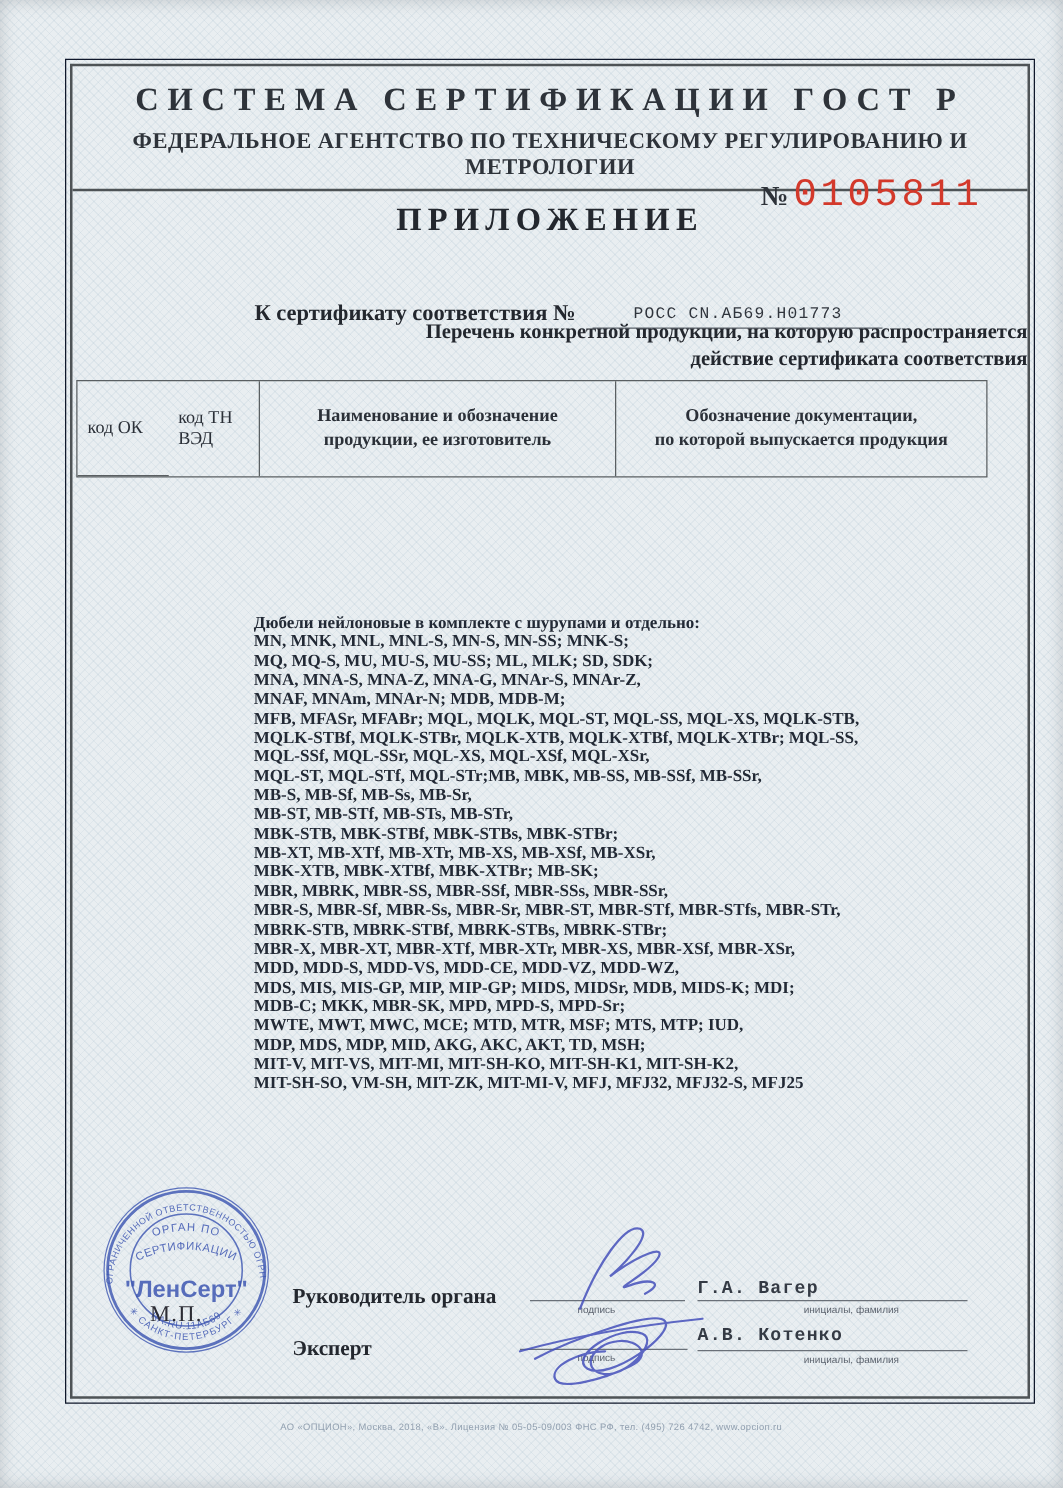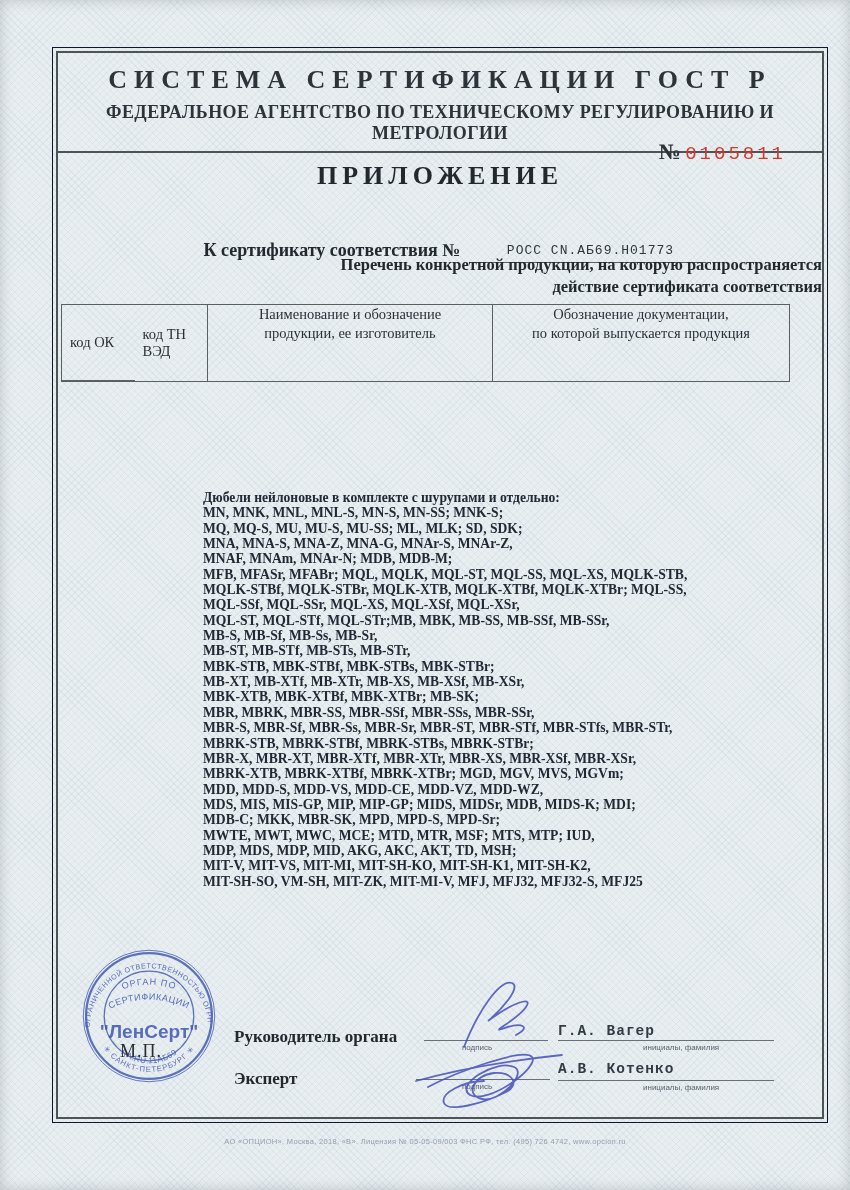--- a/index.html
+++ b/index.html
@@ -16,21 +16,21 @@
   .frame{position:absolute;left:52px;top:47px;width:776px;height:1076px;
     border:1px solid #0f172a;padding:3px;box-sizing:border-box;}
   .frame-inner{width:100%;height:100%;border:2px solid #4e5356;box-sizing:border-box;position:relative;}
 
   .doc-header{border-bottom:2px solid #4e5356;text-align:center;padding:12px 4px 7px;}
   .doc-header .h1{font-size:26px;font-weight:bold;letter-spacing:7px;color:#2e333a;}
   .doc-header .h2{font-size:18px;font-weight:bold;letter-spacing:.4px;margin-top:7px;color:#2e333a;}
 
   .doc-number{position:absolute;top:86px;right:36px;white-space:nowrap;}
   .doc-number .pfx{font-size:22px;color:#2e333a;font-weight:bold;}
-  .doc-number .val{font-family:"Liberation Mono",monospace;font-size:19px;letter-spacing:3px;color:#d3392b;text-align:right;}
+  .doc-number .val{font-family:"Liberation Mono",monospace;font-size:31px;letter-spacing:3px;color:#d3392b;text-align:right;}
 
   .doc-title{position:absolute;top:108px;left:0;width:100%;text-align:center;
     font-size:26px;font-weight:bold;letter-spacing:5px;color:#23272e;}
 
   .cert-line{position:absolute;top:166px;left:0;width:100%;text-align:center;padding-left:30px;box-sizing:border-box;white-space:nowrap;}
   .cert-line .lbl{font-size:18px;font-weight:bold;color:#23272e;}
   .cert-line .val{display:inline-block;width:232px;margin-left:10px;text-align:center;
     border-bottom:1.2px solid #5a6068;font-family:"Liberation Mono",monospace;
     font-size:13px;letter-spacing:1px;color:#30353d;padding-bottom:4px;vertical-align:2px;margin-top:24px;}
 
@@ -39,22 +39,22 @@
   .subtitle.l2{top:224px;}
 
   .spec-table{position:absolute;top:251px;left:3px;width:729px;height:78px;
     display:grid;grid-template-columns:146px 285px 1fr;
     border:1px solid #5a5f62;box-sizing:border-box;background:transparent;}
   .spec-table .c{border-right:1px solid #5a5f62;box-sizing:border-box;}
   .spec-table .c:last-child{border-right:none;}
   .col-codes{display:flex;flex-direction:row;font-family:Liberation Serif, serif;}
   .col-codes .cell{flex:1;display:flex;align-items:center;padding-left:8px;font-size:14.5px;color:#2b3038;}
   .col-codes .cell.top{border-bottom:1px solid #5a5f62;}
-  .hd{display:flex;flex-direction:column;justify-content:flex-start;align-items:center;text-align:center;
-    font-size:14.5px;font-weight:normal;color:#2b3038;line-height:19px;}
+  .hd{display:flex;flex-direction:column;justify-content:center;align-items:center;text-align:center;
+    font-size:14.5px;font-weight:bold;color:#2b3038;line-height:19px;}
 
   .manufacturer{position:absolute;left:145px;top:362px;line-height:22px;}
   .manufacturer .mlabel{font-family:"Liberation Mono",monospace;font-size:13px;color:#2b3038;}
   .manufacturer .mname{font-size:15px;font-weight:bold;color:#23272e;margin-left:6px;}
   .manufacturer .maddr{font-size:15px;font-weight:bold;color:#23272e;}
 
   .products{position:absolute;left:145px;top:437px;width:560px;}
   .products .intro,.products .product-line{
     font-size:13.6px;font-weight:bold;color:#222935;line-height:15.35px;white-space:nowrap;}
 
@@ -138,21 +138,20 @@
           <div class="product-line">MQL-ST, MQL-STf, MQL-STr;MB, MBK, MB-SS, MB-SSf, MB-SSr,</div>
           <div class="product-line">MB-S, MB-Sf, MB-Ss, MB-Sr,</div>
           <div class="product-line">MB-ST, MB-STf, MB-STs,  MB-STr,</div>
           <div class="product-line">MBK-STB, MBK-STBf, MBK-STBs, MBK-STBr;</div>
           <div class="product-line">MB-XT, MB-XTf, MB-XTr, MB-XS, MB-XSf, MB-XSr,</div>
           <div class="product-line">MBK-XTB, MBK-XTBf, MBK-XTBr; MB-SK;</div>
           <div class="product-line">MBR, MBRK, MBR-SS, MBR-SSf, MBR-SSs, MBR-SSr,</div>
           <div class="product-line">MBR-S, MBR-Sf, MBR-Ss, MBR-Sr, MBR-ST, MBR-STf, MBR-STfs, MBR-STr,</div>
           <div class="product-line">MBRK-STB, MBRK-STBf, MBRK-STBs, MBRK-STBr;</div>
           <div class="product-line">MBR-X, MBR-XT, MBR-XTf, MBR-XTr, MBR-XS,  MBR-XSf, MBR-XSr,</div>
-          <div class="product-line">MBRK-XTB, MBRK-XTBf, MBRK-XTBr; MGD, MGV, MVS, MGVm;</div>
           <div class="product-line">MDD, MDD-S, MDD-VS, MDD-CE, MDD-VZ, MDD-WZ,</div>
           <div class="product-line">MDS, MIS, MIS-GP, MIP, MIP-GP; MIDS, MIDSr, MDB, MIDS-K; MDI;</div>
           <div class="product-line">MDB-C; MKK, MBR-SK, MPD, MPD-S, MPD-Sr;</div>
           <div class="product-line">MWTE, MWT, MWC, MCE; MTD, MTR, MSF; MTS, MTP; IUD,</div>
           <div class="product-line">MDP, MDS, MDP, MID, AKG, AKC, AKT, TD, MSH;</div>
           <div class="product-line">MIT-V,  MIT-VS, MIT-MI, MIT-SH-KO, MIT-SH-K1, MIT-SH-K2,</div>
           <div class="product-line">MIT-SH-SO, VM-SH, MIT-ZK, MIT-MI-V, MFJ,  MFJ32, MFJ32-S, MFJ25</div>
         </div>
     </div>
 

